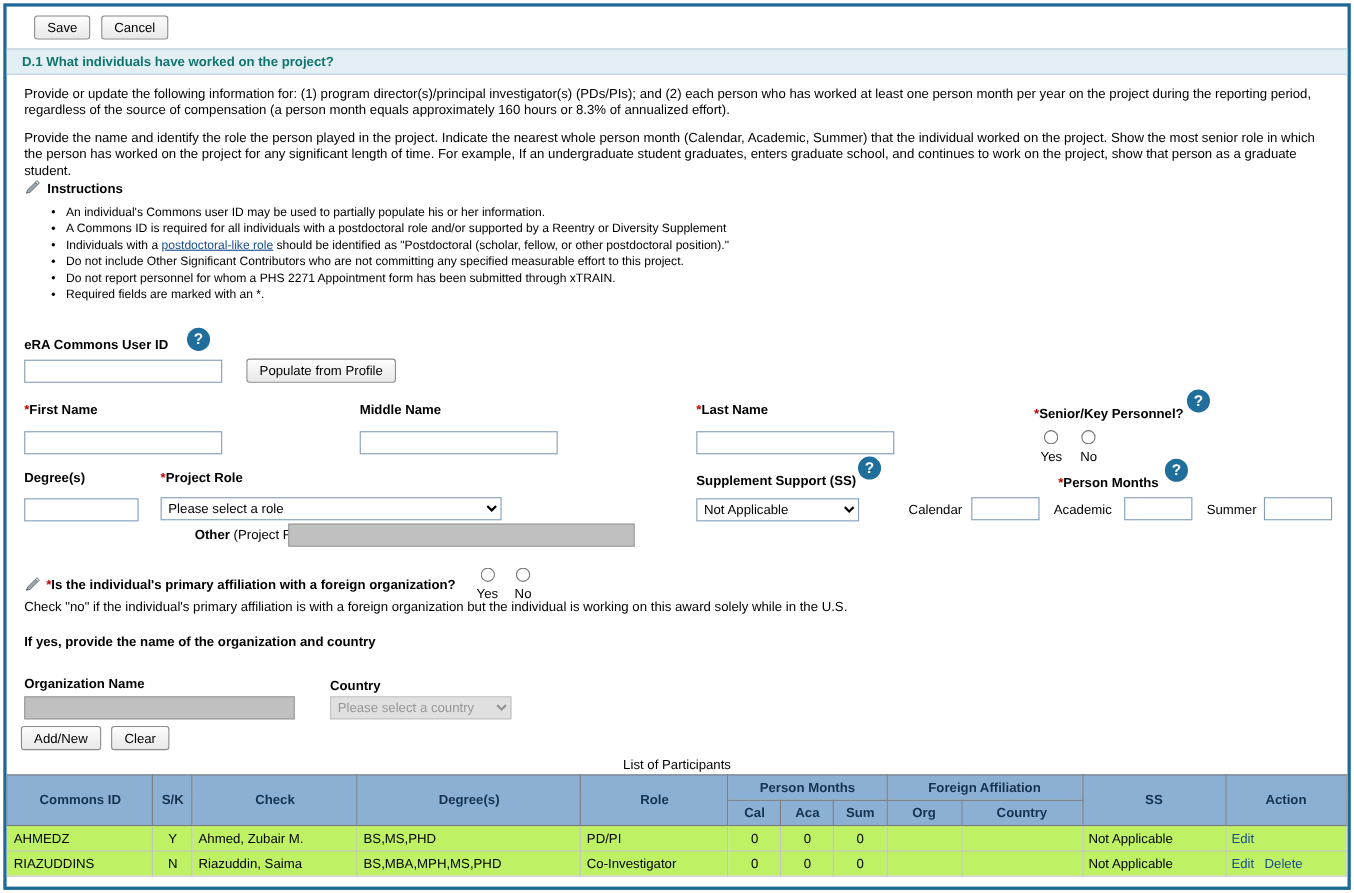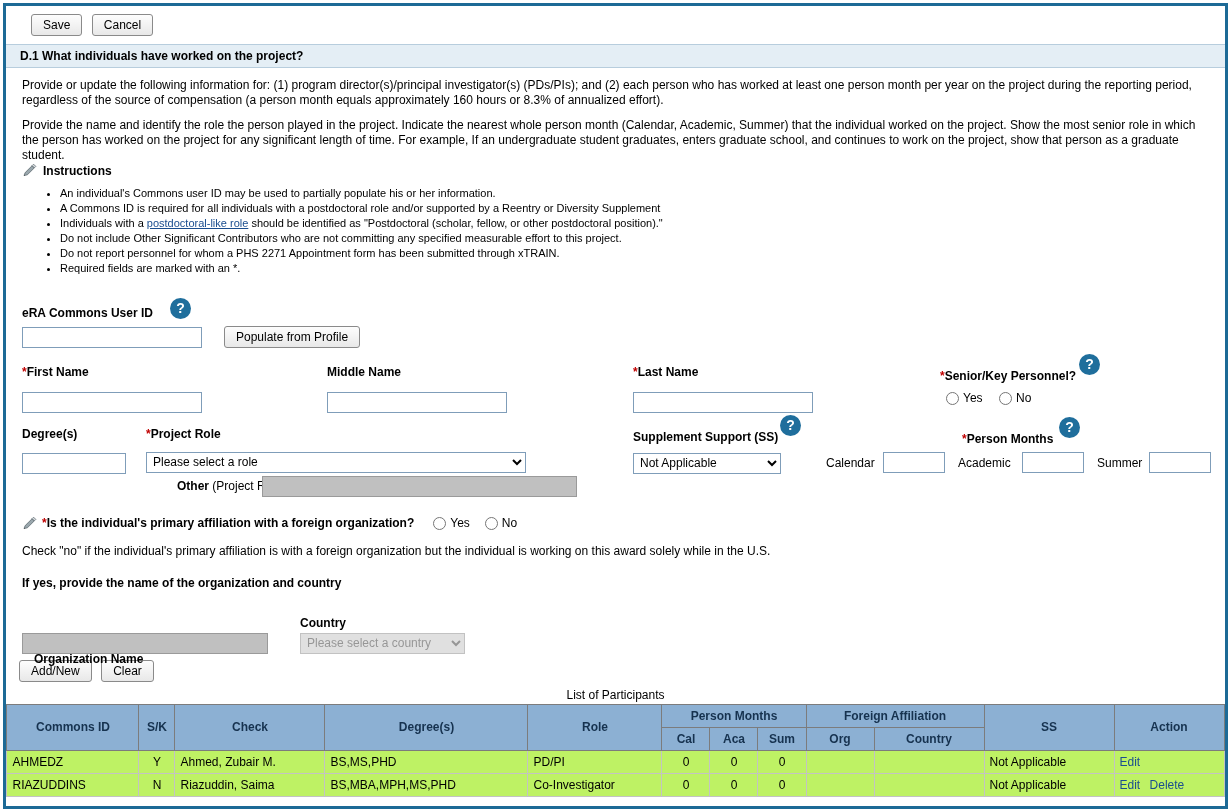--- a/index.html
+++ b/index.html
@@ -43,21 +43,21 @@
     line-height: 14px;
   }
 
   
   .section-head {
     background: #e4eef5;
     border-top: 1px solid #b7cddd;
     border-bottom: 1px solid #b7cddd;
     font-size: 12px;
     font-weight: bold;
-    color: #000000;
+    color: #0f766e;
     padding: 4px 0 4px 14px;
   }
 
   .body-pad { padding: 0 16px; }
 
   p.para {
     font-size: 12px;
     line-height: 15px;
     color: #000;
     margin: 10px 0 0 0;
@@ -138,20 +138,21 @@
     position: relative;
     vertical-align: middle;
   }
   .pencil svg { display: block; }
 
   .radio-wrap {
     display: inline-flex;
     align-items: center;
     gap: 4px;
     font-size: 12px;
+    flex-direction: column;
   }
   input[type=radio] { margin: 0; }
 
   
   .form-area { position: relative; height: 390px; }
   .abs { position: absolute; }
 
   
   .lop-title {
     text-align: center;
@@ -258,21 +259,21 @@
           <label class="radio-wrap" style="margin-left:12px;">
               <input type="radio" name="sk" style="">
               <span>No</span>
             </label>
         </div>
 
         <div class="abs lbl bold" style="left:0px; top:147px;">Degree(s)</div>
         <input class="txt abs" style="left: 0px; top: 173px; width: 104px;" value="">
 
         <div class="abs lbl" style="left:124px; top:147px;"><span class="req">*</span><span class="bold">Project Role</span></div>
-        <select class="sel abs" style="left:124px; top:172px; width:380px;">
+        <select class="sel abs" style="left:124px; top:172px; width:310px;">
           <option>Please select a role</option>
         </select>
 
         <div class="abs lbl" style="left:155px; top:199px;"><span class="bold">Other</span><span> (Project Role)</span></div>
         <div class="abs fake-disabled" style="left:240px; top:196px; width:315px; height:21px;"></div>
 
         <div class="abs lbl bold" style="left:611px; top:150px;">Supplement Support (SS)</div>
         <div class="abs" style="left:758px; top:135px;">
           <span class="help">?</span>
         </div>
@@ -307,21 +308,21 @@
           <label class="radio-wrap" style="margin-left:10px;">
               <input type="radio" name="foreign" style="">
               <span>No</span>
             </label>
         </div>
 
         <div class="abs lbl" style="left:0px; top:264px;">Check "no" if the individual's primary affiliation is with a foreign organization but the individual is working on this award solely while in the U.S.</div>
 
         <div class="abs lbl bold" style="left:0px; top:296px;">If yes, provide the name of the organization and country</div>
 
-        <div class="abs lbl bold" style="left:12px; top:334px;margin-top:38px;">Organization Name</div>
+        <div class="abs lbl bold" style="left:0px; top:334px;">Organization Name</div>
         <div class="abs fake-disabled" style="left:0px; top:353px; width:246px; height:21px;"></div>
 
         <div class="abs lbl bold" style="left:278px; top:336px;">Country</div>
         <select class="sel disabled abs" style="left:278px; top:353px; width:165px;" disabled="">
           <option>Please select a country</option>
         </select>
       </div>
     </div>
 
     <div style="padding-left:13px; margin-top:-10px;">

